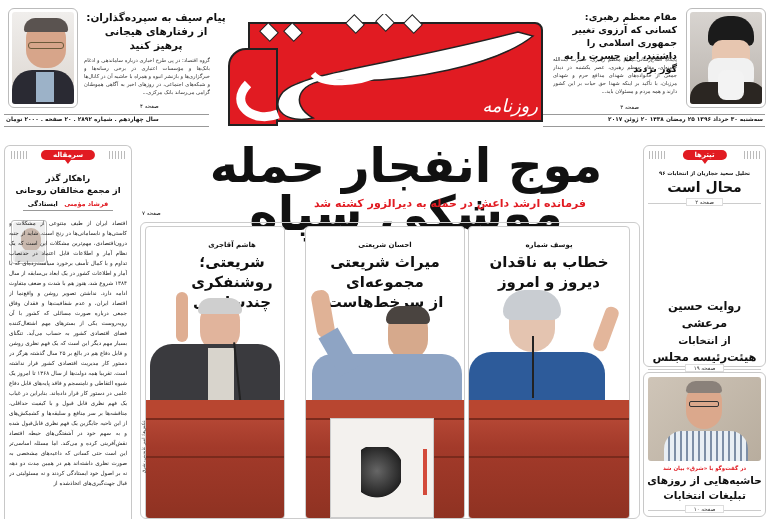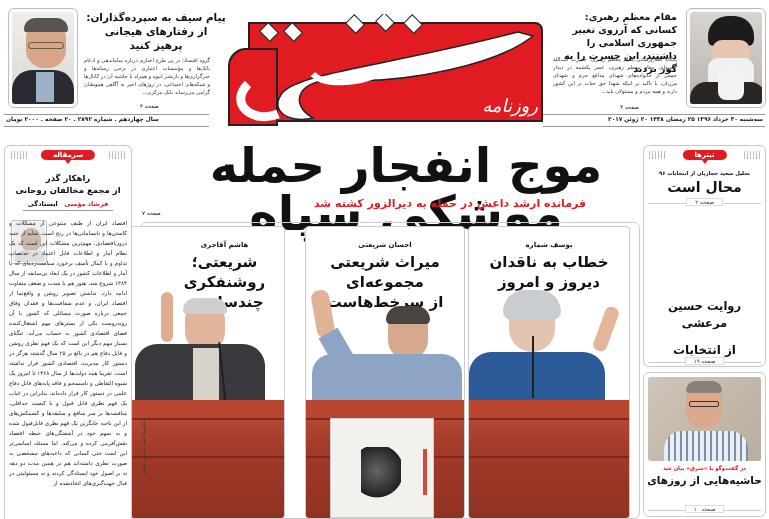--- a/index.html
+++ b/index.html
@@ -112,21 +112,21 @@
     <div style="position:absolute;left:8px;top:-6px;width:18px;height:48px;background:#e0b296;border-radius:8px;transform:rotate(-10deg);"></div>
     <div style="position:absolute;left:22px;top:34px;width:22px;height:44px;background:#8ea4c4;transform:rotate(-30deg);"></div>
     <div class="podium"></div>
     <div style="position:absolute;left:24px;bottom:0;width:104px;height:100px;background:#f3f1ee;border:1px solid #ccc;">
       <div style="position:absolute;left:30px;top:28px;width:40px;height:60px;background:radial-gradient(circle at 40% 40%,#666,#222 60%,transparent 62%);"></div>
       <div style="position:absolute;right:6px;top:30px;width:4px;height:46px;background:#d34a3a;"></div>
     </div>
   </div>
 </div>
 
-<div class="col-panel" style="left:130px;width:155px;padding-left:34px;">
+<div class="col-panel" style="left:145px;width:140px;padding-left:34px;">
   <div class="by">هاشم آقاجری</div>
   <div class="tt">شریعتی؛ روشنفکری</div>
   <div class="tt" style="margin-top:0">چندساحتی</div>
   <div class="scene">
     <div style="position:absolute;left:54px;top:6px;width:40px;height:50px;background:#e1b49c;border-radius:20px 20px 22px 22px;"></div>
     <div style="position:absolute;left:52px;top:2px;width:44px;height:16px;background:#cfcfcf;border-radius:20px 20px 6px 6px;"></div>
     <div style="position:absolute;left:4px;top:48px;width:130px;height:60px;background:#3a3a3e;border-radius:22px 22px 0 0;"></div>
     <div style="position:absolute;left:62px;top:52px;width:26px;height:56px;background:#d8d4cc;"></div>
     <div style="position:absolute;left:30px;top:-4px;width:12px;height:50px;background:#dfae92;border-radius:6px;"></div>
     <div style="position:absolute;left:96px;top:46px;width:2px;height:170px;background:#222;transform:rotate(-6deg);"></div>
@@ -164,32 +164,34 @@
 
   <div style="position:absolute;left:0;right:0;top:24px;">
     <div class="center bold" style="font-size:5.3px;">تحلیل سعید حجاریان از انتخابات ۹۶</div>
     <div class="center bold" style="font-size:14px;line-height:19px;margin-top:2px;">محال است</div>
     <div class="page-ref" style="margin-top:2px;"><div style="position:absolute;left:4px;right:4px;top:4px;height:1px;background:#ccc"></div><span>صفحه ۲</span></div>
   </div>
 
 
   <div style="position:absolute;left:0;right:0;top:152px;">
     <div class="center bold" style="font-size:11.5px;line-height:17px;">روایت حسین مرعشی</div>
-    <div class="center bold" style="font-size:12px;line-height:17px;margin-top:10px;">از انتخابات</div>
+    <div class="center bold" style="font-size:10px;line-height:17px;">از انتخابات</div>
+    <div class="center bold" style="font-size:11.5px;line-height:17px;">هیئت‌رئیسه مجلس</div>
     <div class="page-ref" style="margin-top:-1px;"><div style="position:absolute;left:4px;right:4px;top:4px;height:1px;background:#ccc"></div><span>صفحه ۱۹</span></div>
   </div>
 </div>
 
 <div class="box" style="left:643px;top:372px;width:123px;height:145px;">
   <div class="photo" style="left:4px;top:4px;width:113px;height:84px;padding:0;border:none;">
     <div class="inner" style="background:linear-gradient(135deg,#cfc5b8,#b8ad9e);">
       <div style="position:absolute;left:38px;top:8px;width:36px;height:44px;background:#dba88c;border-radius:16px 16px 18px 18px;"></div>
       <div style="position:absolute;left:38px;top:4px;width:36px;height:12px;background:#8a817a;border-radius:16px 16px 4px 4px;"></div>
       <div style="position:absolute;left:41px;top:24px;width:30px;height:6px;border:1px solid #333;border-radius:2px;"></div>
       <div style="position:absolute;left:16px;top:54px;width:84px;height:32px;background:repeating-linear-gradient(90deg,#e8eef4 0 4px,#7d8ea6 4px 6px);border-radius:18px 18px 0 0;"></div>
     </div>
   </div>
   <div class="abs center bold" style="left:0;right:0;top:92px;font-size:5.5px;color:#e11b22;">در گفت‌وگو با «شرق» بیان شد</div>
   <div class="abs center bold" style="left:0;right:0;top:100px;font-size:10.5px;line-height:15px;">
     <div>حاشیه‌هایی از روزهای</div>
+    <div>تبلیغات انتخابات</div>
   </div>
   <div class="page-ref abs" style="left:0;right:0;top:133px;"><div style="position:absolute;left:4px;right:4px;top:4px;height:1px;background:#ccc"></div><span>صفحه ۱۰</span></div>
 </div>
 
 </body></html>

